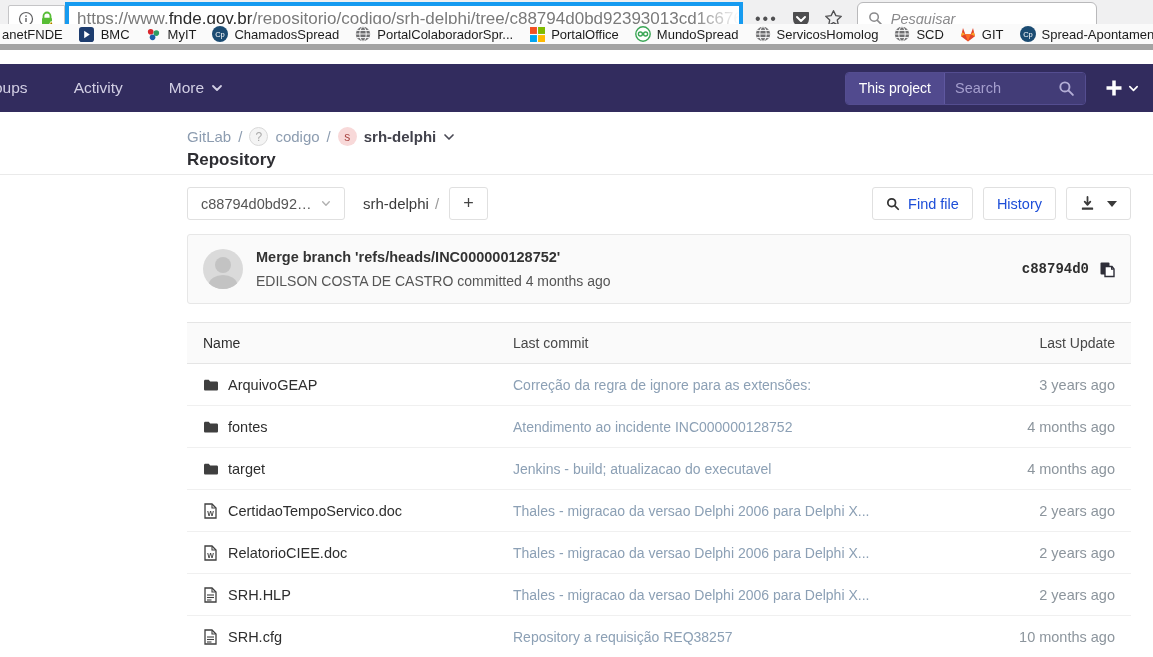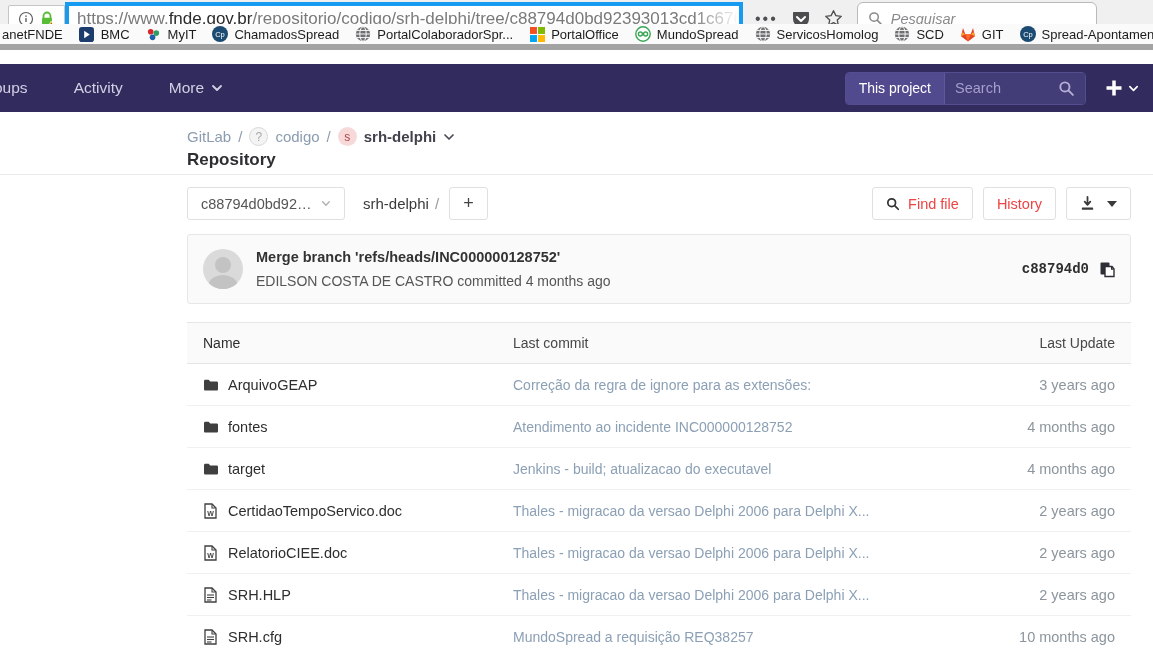--- a/index.html
+++ b/index.html
@@ -55,21 +55,21 @@
     color:#a9a9a9; font-size:12px; display:inline-flex; align-items:center; justify-content:center; }
   .avatar-s { width:19px; height:19px; border-radius:50%; background:#f8d9d9; color:#a94442;
     font-size:12px; display:inline-flex; align-items:center; justify-content:center; }
   .page-title { font-size:17px; font-weight:700; color:#2e2e33; margin-top:4px; }
 
   .container { position:absolute; left:187px; width:944px; top:73px; }
 
   .toolbar { display:flex; align-items:center; }
   .btn { background:#fff; border:1px solid #e0e0e0; border-radius:3px; height:33px;
     display:inline-flex; align-items:center; gap:8px; padding:0 13px; font-size:14.5px;
-    color:#ef4444; white-space:nowrap; }
+    color:#1d4ed8; white-space:nowrap; }
   .ref-btn { width:158px; justify-content:space-between; color:#555; }
   .ref-btn .txt { overflow:hidden; text-overflow:ellipsis; }
   .tb-path { margin:0 10px 0 18px; font-size:15px; color:#3a3a3a;text-align:center; }
   .tb-path .sep { color:#999; margin-left:6px; }
   .plus-btn { width:39px; justify-content:center; font-size:18px; color:#444; }
   .toolbar-right { margin-left:auto; display:flex; gap:10px; }
 
   .commit-box { margin-top:14px; background:#fafafa; border:1px solid #e7e7e7; border-radius:3px;
     height:70px; display:flex; align-items:center; padding:0 15px; }
   .cavatar { width:40px; height:40px; border-radius:50%; background:#dadada; overflow:hidden;
@@ -477,19 +477,19 @@
                 <svg width="15" height="16" viewBox="0 0 15 16">
                   <path d="M2 1h7l4 4v10H2z" fill="#fff" stroke="#3f3f3f" stroke-width="1.3"></path>
                   <path d="M9 1.5V5h3.5" fill="none" stroke="#3f3f3f" stroke-width="1.1"></path>
                   <line x1="4" y1="8" x2="11" y2="8" stroke="#3f3f3f" stroke-width="1.1"></line>
                   <line x1="4" y1="10.5" x2="11" y2="10.5" stroke="#3f3f3f" stroke-width="1.1"></line>
                   <line x1="4" y1="13" x2="8.5" y2="13" stroke="#3f3f3f" stroke-width="1.1"></line>
                 </svg>
               </span>
               <span>SRH.cfg</span>
             </div>
-            <div class="col-msg">MundoSpread a requisição REQ38257</div>
+            <div class="col-msg">Repository a requisição REQ38257</div>
             <div class="col-date">10 months ago</div>
           </div>
         </div>
     </div>
   </div>
 </div>
 
 </body></html>

